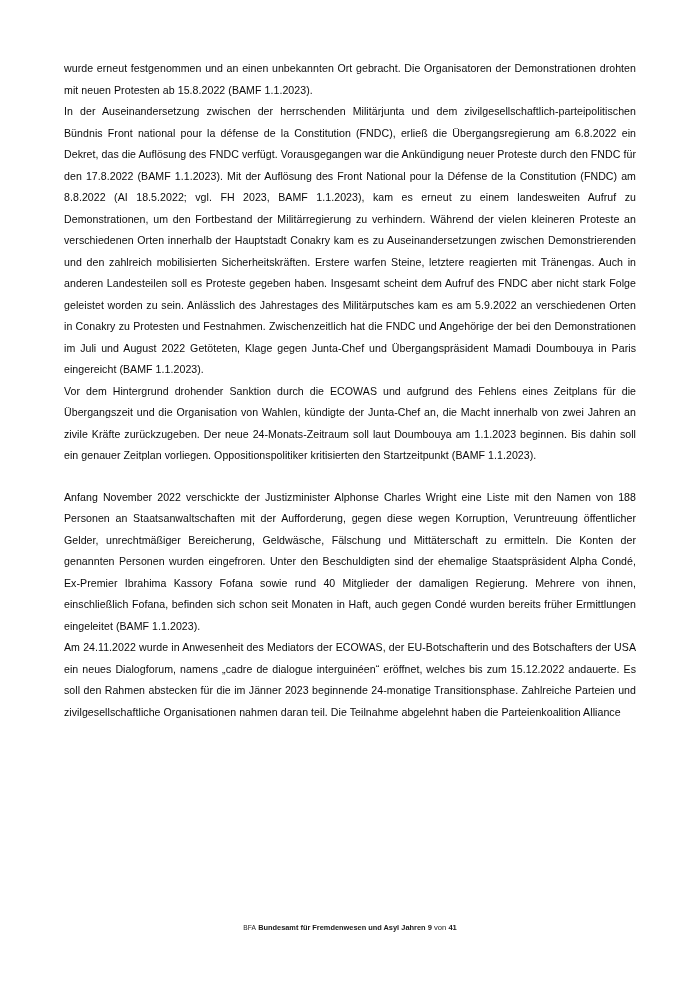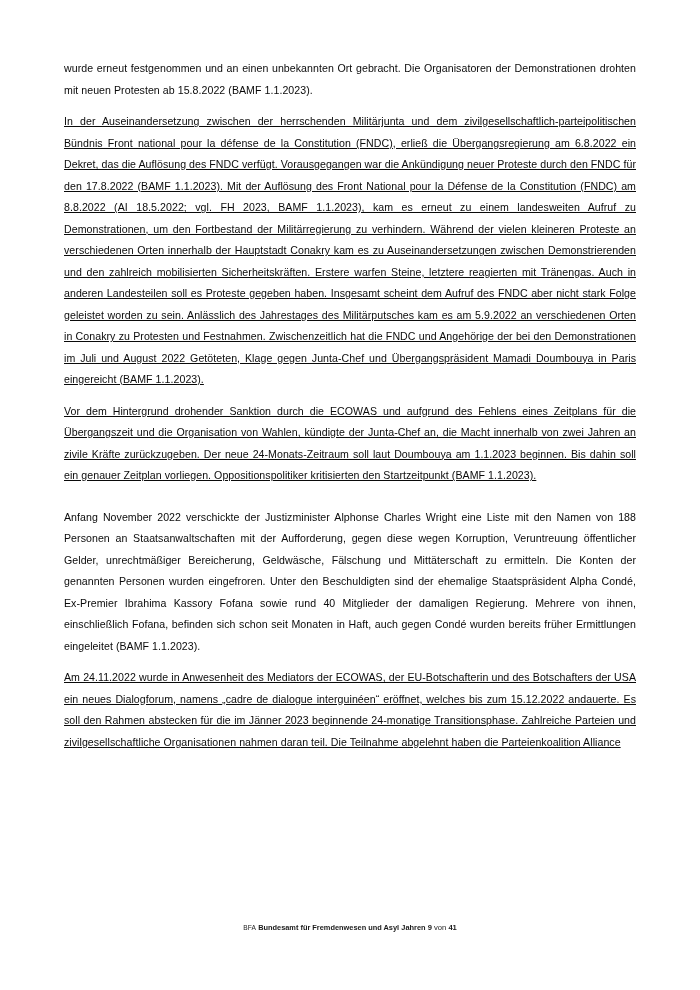--- a/index.html
+++ b/index.html
@@ -27,22 +27,21 @@
     text-align: justify;
     text-justify: inter-word;
     color: #0a0a0a;
     letter-spacing: 0.005em;
   }
   .para {
     margin: 0;
     text-align: justify;
   }
   .para + .para {
-    margin-top: 10px;
-    text-decoration: underline;
+    margin-top: 0;
   }
   .para-gap {
     height: 20px;
   }
   .footer {
     position: absolute;
     left: 0;
     right: 0;
     bottom: 58px;
     text-align: center;

